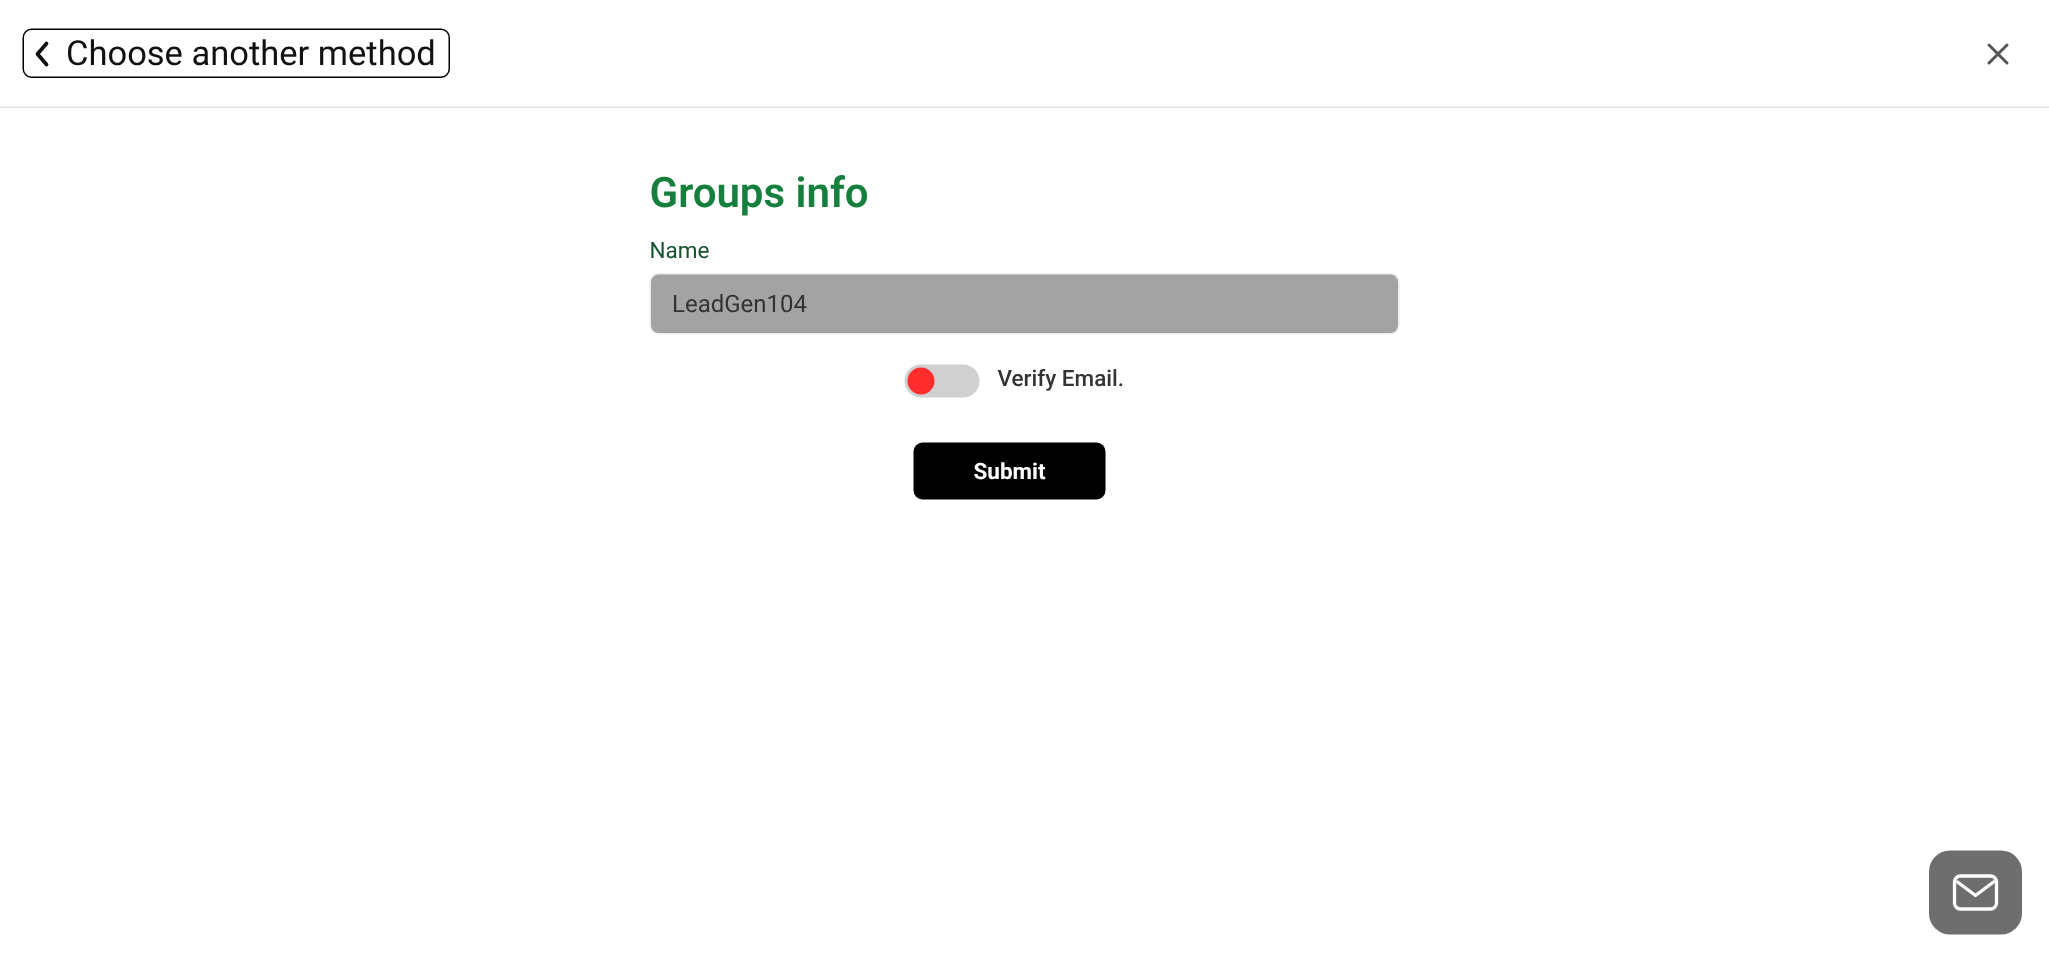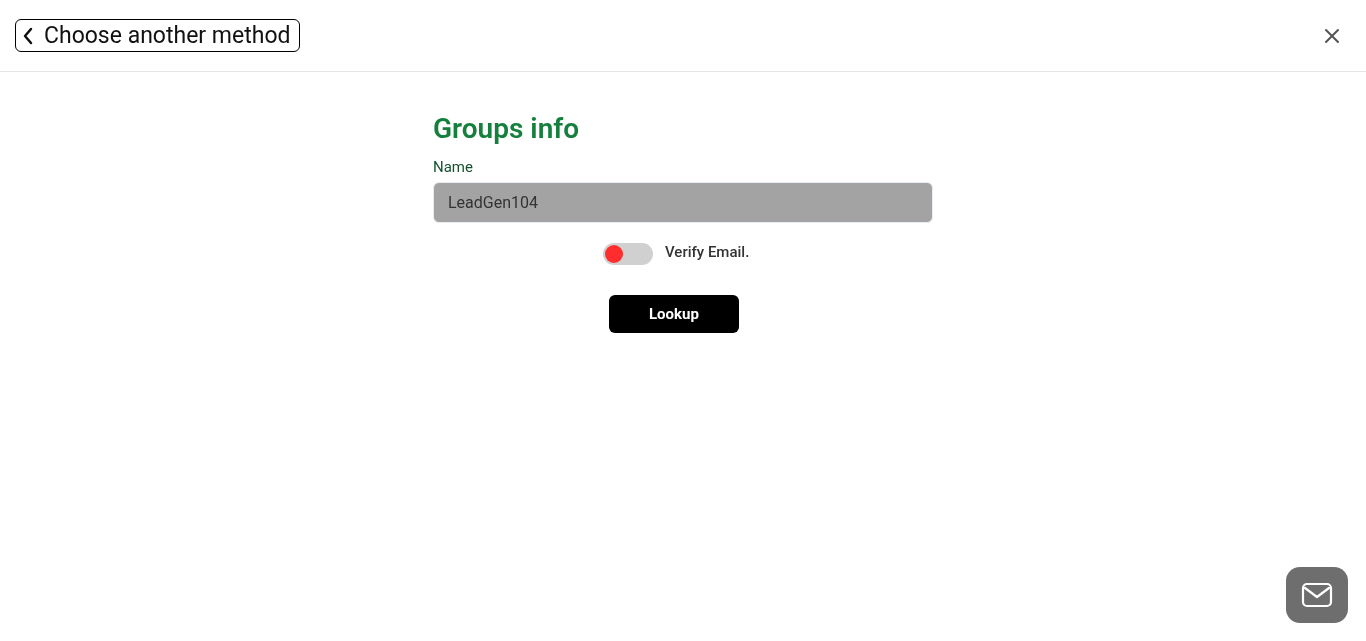--- a/index.html
+++ b/index.html
@@ -171,21 +171,21 @@
 
   <div class="toggles">
     <div class="toggle-row">
       <button class="toggle">
         <span class="toggle-knob"></span>
       </button>
       <span class="toggle-label">Verify Email.</span>
     </div>
   </div>
 
-  <button class="submit-button">Lookup</button>
+  <button class="submit-button">Submit</button>
 </div>
 
 <button class="help-fab">
   <svg width="32" height="26" viewBox="0 0 32 26" fill="none">
     <rect x="2" y="2" width="28" height="22" rx="4" stroke="#fff" stroke-width="2.2" fill="none"></rect>
     <path d="M4 6 L16 15 L28 6" stroke="#fff" stroke-width="2.2" fill="none" stroke-linecap="round" stroke-linejoin="round"></path>
   </svg>
 </button>
 
 </body></html>

